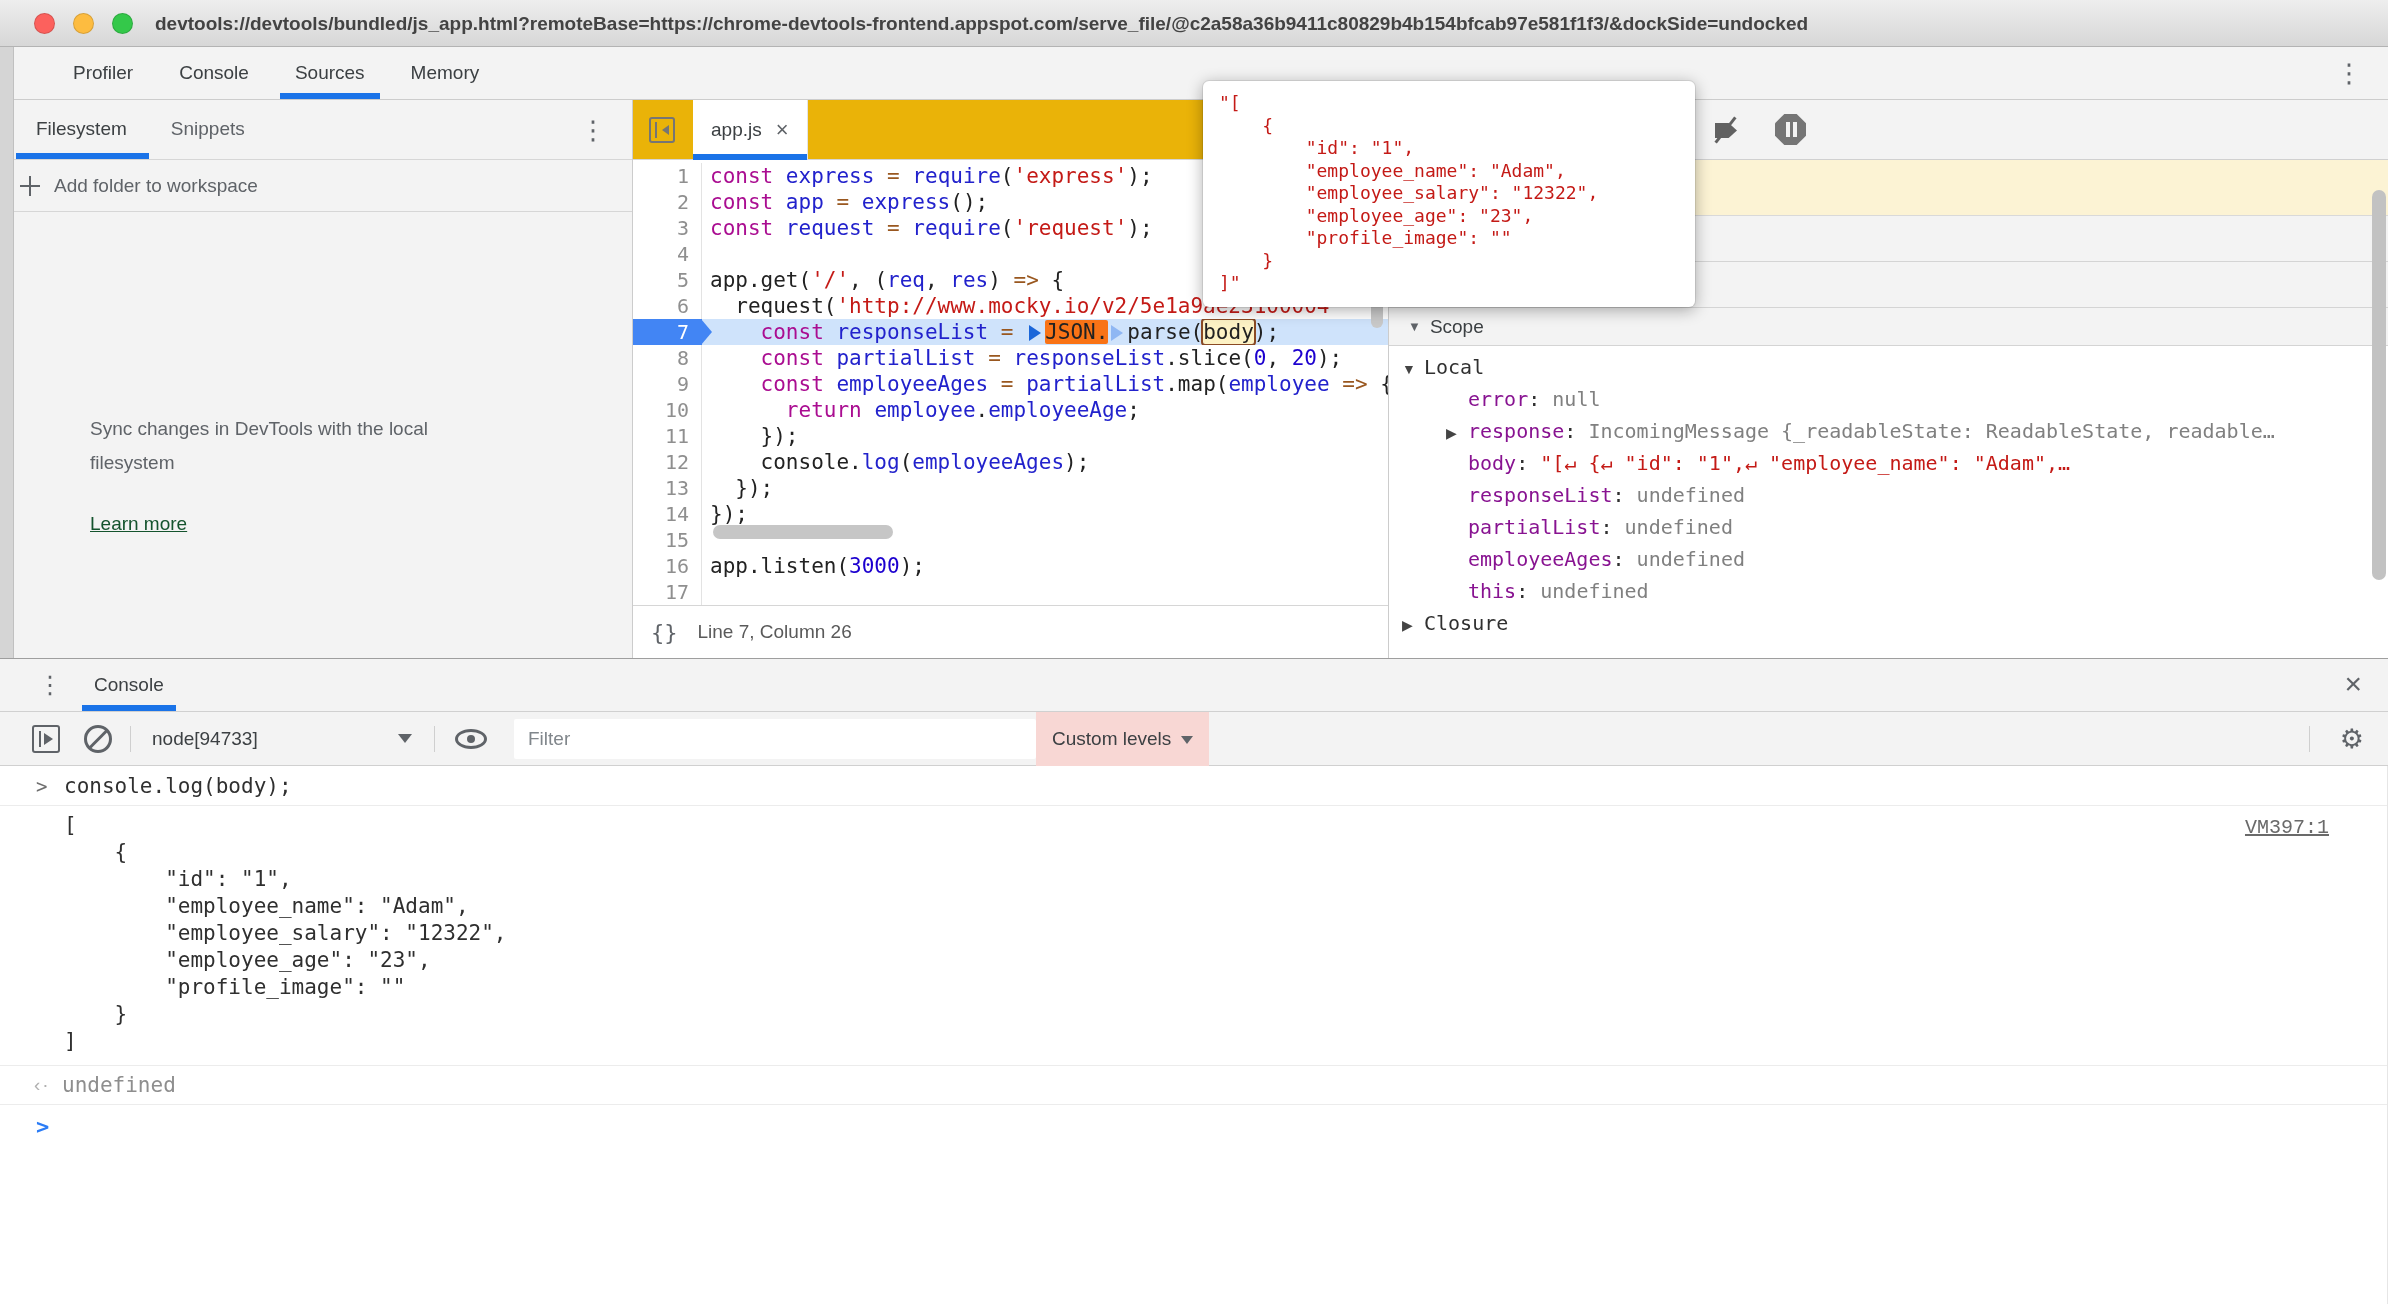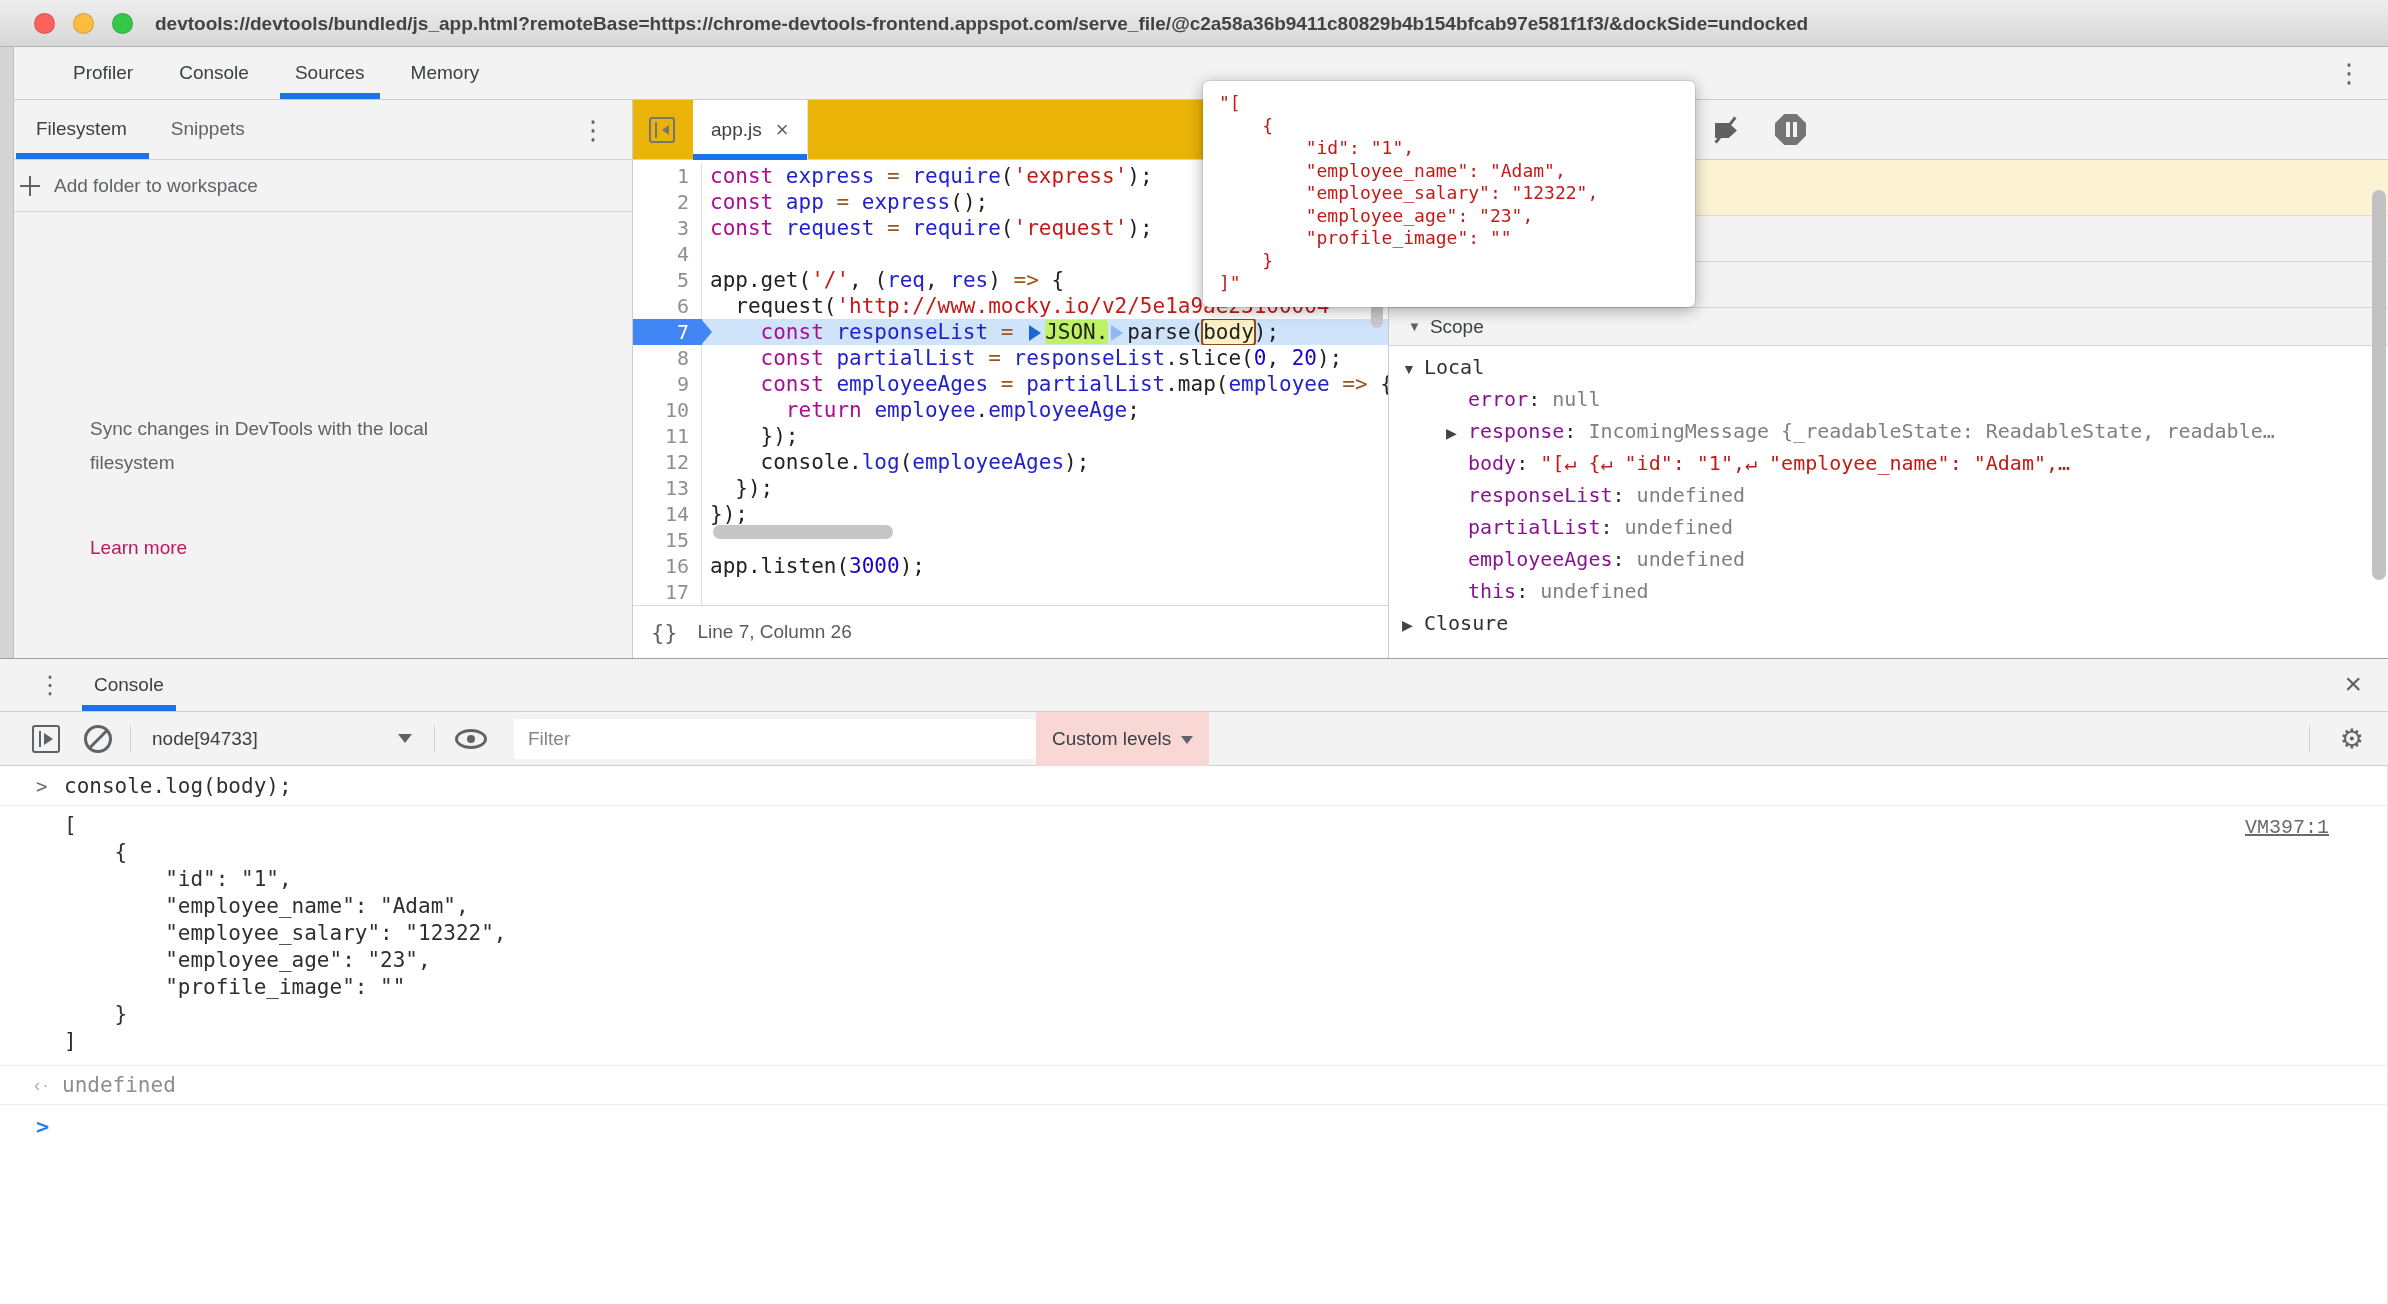--- a/index.html
+++ b/index.html
@@ -37,40 +37,40 @@
   .nav-tab{position:relative;padding:0 22px 0 0;margin-right:22px;line-height:58px;font-size:19px;color:#5f6368;}
   .nav-tab.active{color:#3c4043;}
   .nav-tab.active::after{content:"";position:absolute;left:-20px;right:0;bottom:0;height:6px;background:#1a73e8;}
   .add-folder{height:52px;display:flex;align-items:center;border-bottom:1px solid #d6d6d6;padding-left:6px;color:#5f6368;font-size:19px;gap:14px;}
   .plus-icon{position:relative;width:20px;height:20px;}
   .plus-icon::before,.plus-icon::after{content:"";position:absolute;background:#5f6368;}
   .plus-icon::before{left:9px;top:0;width:2px;height:20px;}
   .plus-icon::after{top:9px;left:0;height:2px;width:20px;}
   .nav-empty{padding:200px 0 0 76px;}
   .sync-text{width:400px;font-size:19px;line-height:34px;color:#5f6368;}
-  .learn-more{display:inline-block;margin-top:57px;font-size:19px;color:#be185d;}
+  .learn-more{display:inline-block;margin-top:33px;font-size:19px;color:#14532d;text-decoration:underline;}
 
   
   .editor-tabs{position:relative;height:60px;background:#eab308;border-bottom:1px solid #d6d6d6;display:flex;align-items:center;}
   .collapse-icon{position:relative;width:26px;height:26px;border:2px solid #757575;border-radius:3px;margin:0 18px 0 16px;}
   .collapse-icon::before{content:"";position:absolute;left:4px;top:3px;width:2px;height:16px;background:#757575;}
   .collapse-icon::after{content:"";position:absolute;right:4px;top:6px;border:5px solid transparent;border-right:7px solid #757575;}
   .editor-tab{position:relative;height:100%;display:flex;align-items:center;background:#fff;padding:0 18px;font-size:19px;color:#3c4043;gap:14px;border-right:1px solid #e4e4e4;}
   .editor-tab::after{content:"";position:absolute;left:0;right:0;bottom:-1px;height:6px;background:#1a73e8;}
   .tab-close{color:#5f6368;font-size:22px;line-height:1;}
   .code-region{position:relative;height:445px;overflow:hidden;padding-top:3px;background:#fff;}
   .code-line{display:flex;height:26px;line-height:26px;font-size:21px;white-space:pre;}
   .code-line .gutter{flex:none;width:69px;text-align:right;padding-right:12px;color:#8f8f8f;font-size:20px;
      border-right:1px solid #e3e3e3;background:#fff;font-family:"DejaVu Sans Mono",monospace;}
   .code-line .line-text{flex:1;padding-left:8px;overflow:hidden;font-family:"DejaVu Sans Mono",monospace;color:#222;}
   .code-line.current .line-text{background:#cfe3fb;}
   .code-line.current .gutter{position:relative;background:#4285f4;color:#fff;border-right-color:#4285f4;}
   .code-line.current .gutter::after{content:"";position:absolute;left:100%;top:0;border-top:13px solid transparent;border-bottom:13px solid transparent;border-left:11px solid #4285f4;z-index:3;}
   .tk-kw{color:#aa0d91}.tk-def{color:#2222cc}.tk-str{color:#c41a16}.tk-num{color:#1c00cf}.tk-op{color:#99571f}.tk-pl{color:#222}
-  .tk-sel{background:#bef264;border-radius:2px;}
+  .tk-sel{background:#f97316;border-radius:2px;}
   .tk-mk1,.tk-mk2{display:inline-block;width:0;height:0;border:8px solid transparent;border-right:0;vertical-align:-2px;margin:0 4px 0 3px;}
   .tk-mk1{border-left:12px solid #1a66d9;}
   .tk-mk2{border-left:12px solid #8fb7f3;}
   .tk-hov{background:#fdf2c5;outline:2px solid #8a4a24;border-radius:2px;}
   .h-scrollbar{position:absolute;left:80px;top:425px;width:180px;height:14px;border-radius:7px;background:#c6c6c6;}
   .v-scrollbar{position:absolute;right:5px;top:150px;width:12px;height:78px;border-radius:6px;background:#c9c9c9;}
   .status-bar{position:absolute;left:0;right:0;bottom:0;height:53px;background:#fff;border-top:1px solid #d6d6d6;display:flex;align-items:center;gap:20px;padding-left:18px;}
   .braces-btn{font-family:"DejaVu Sans Mono",monospace;font-size:22px;color:#5f6368;}
   .status-text{font-size:19px;color:#5a5a5a;}
 

